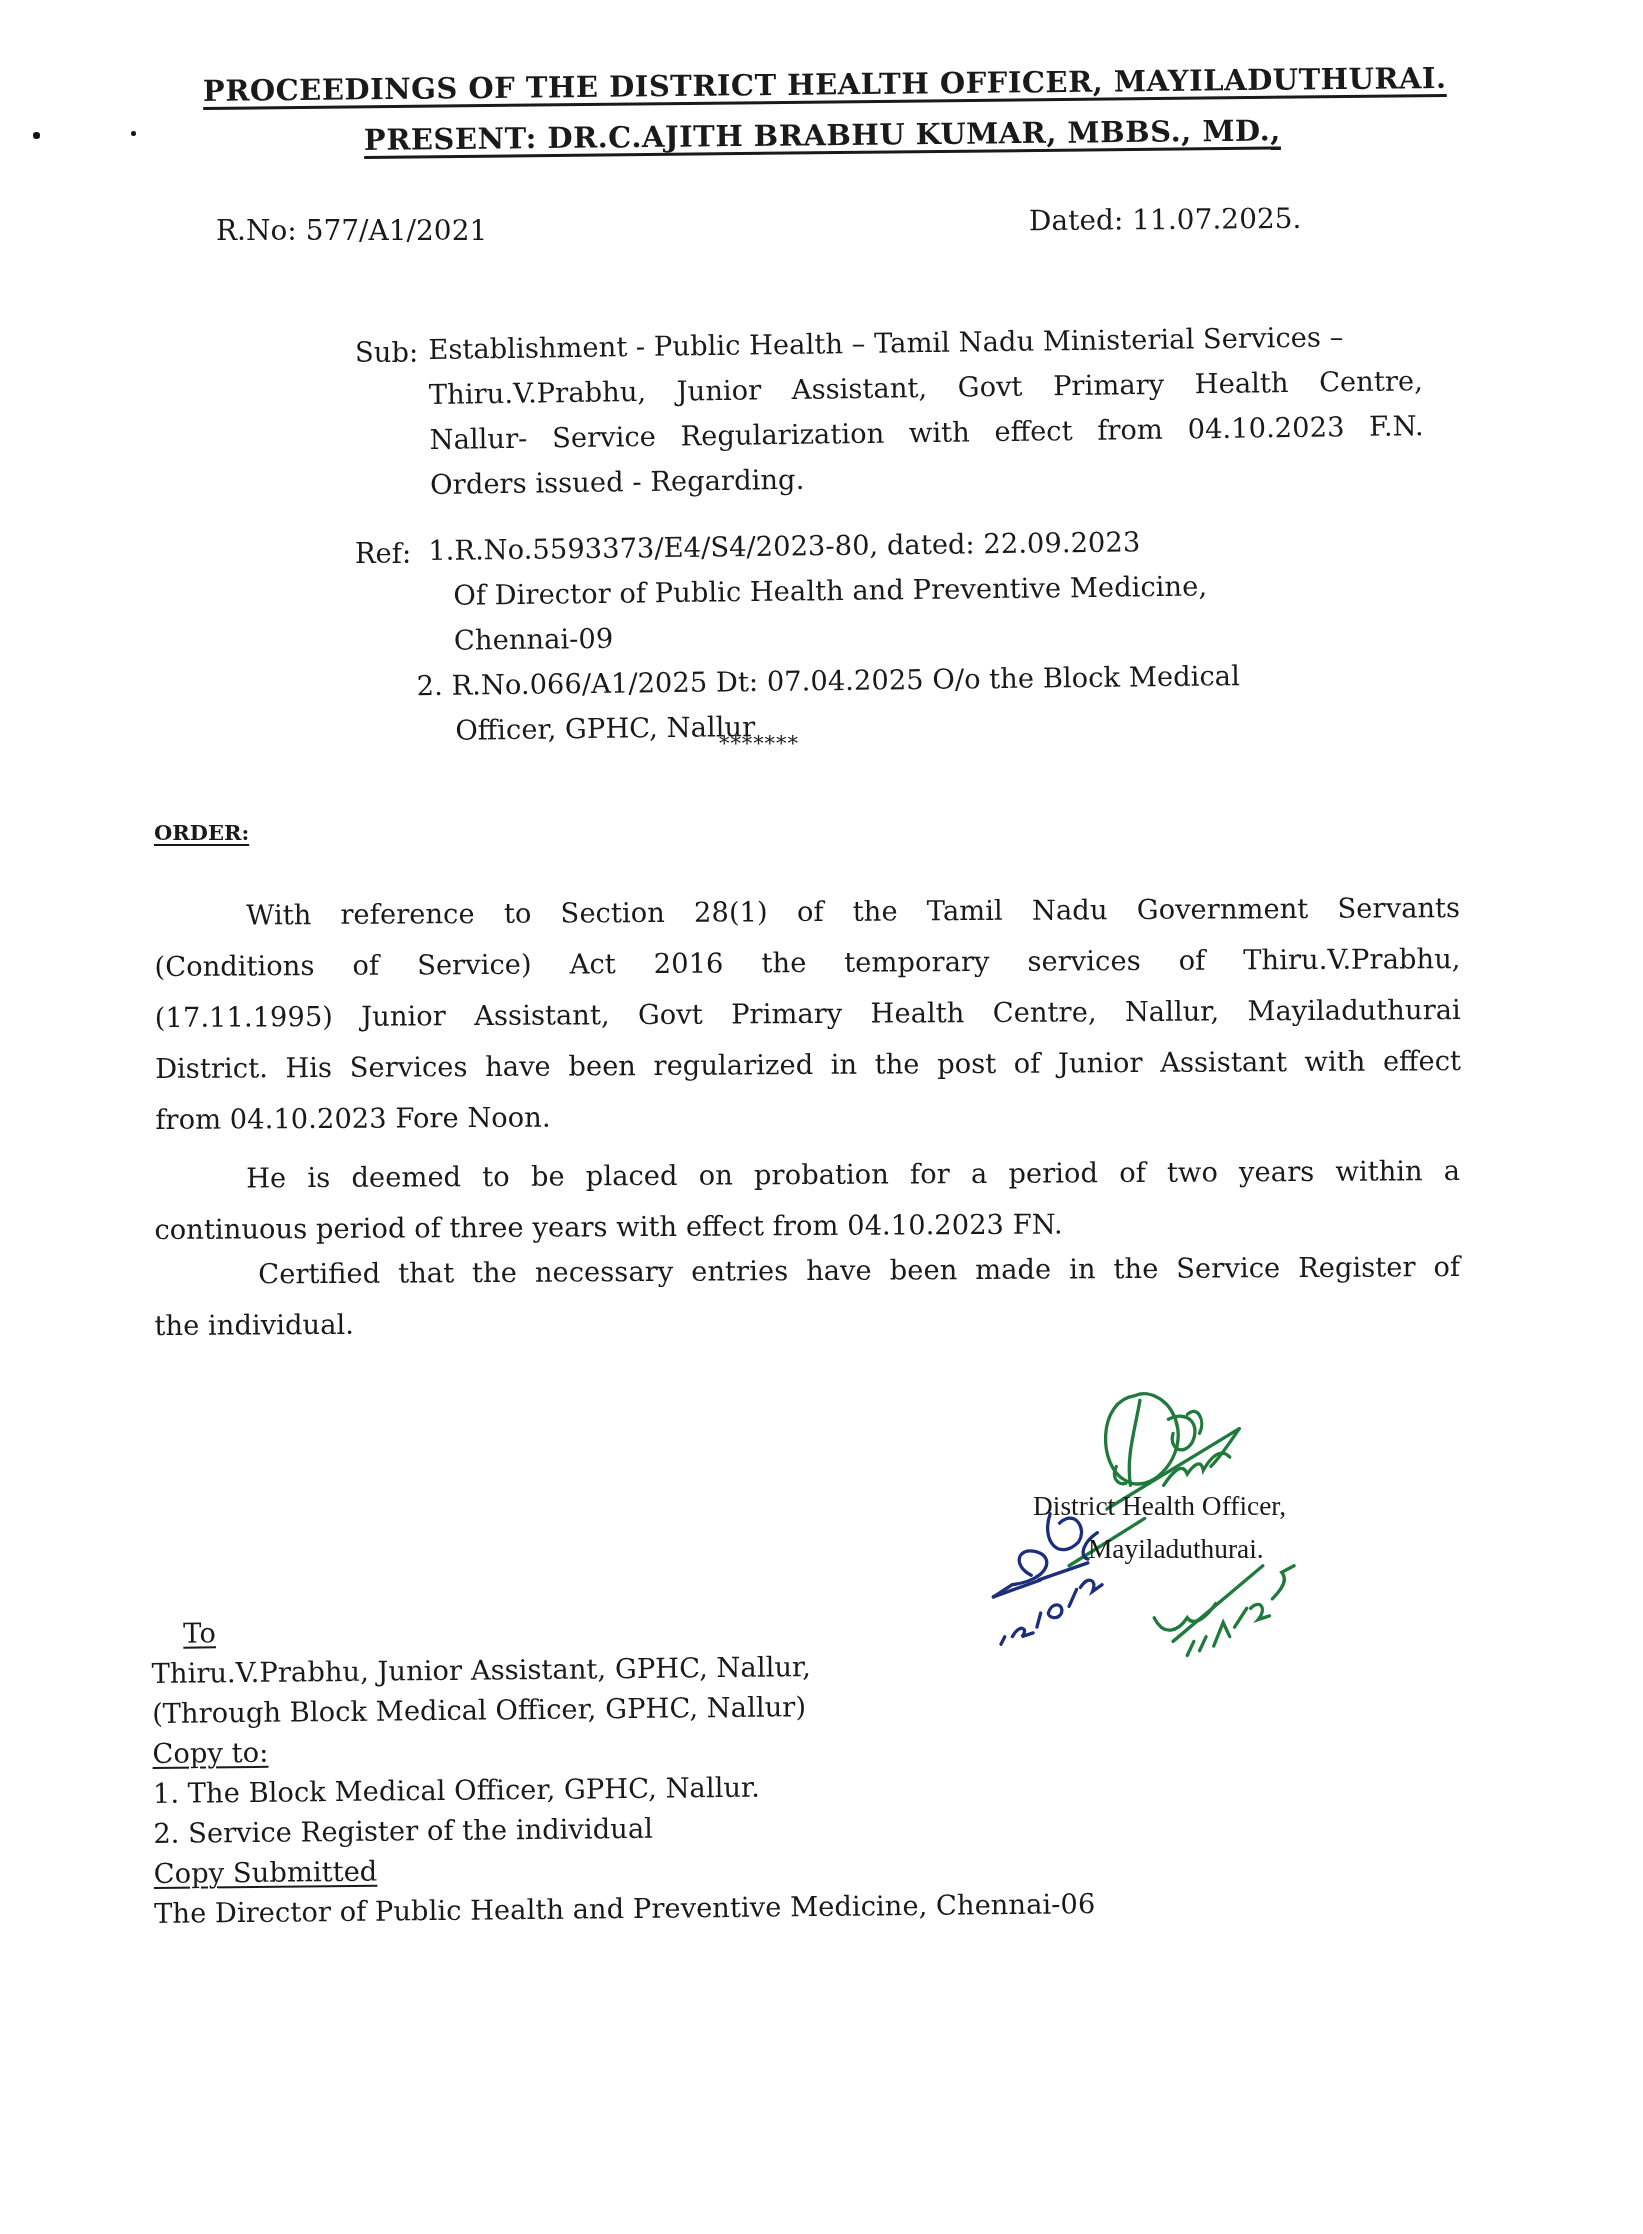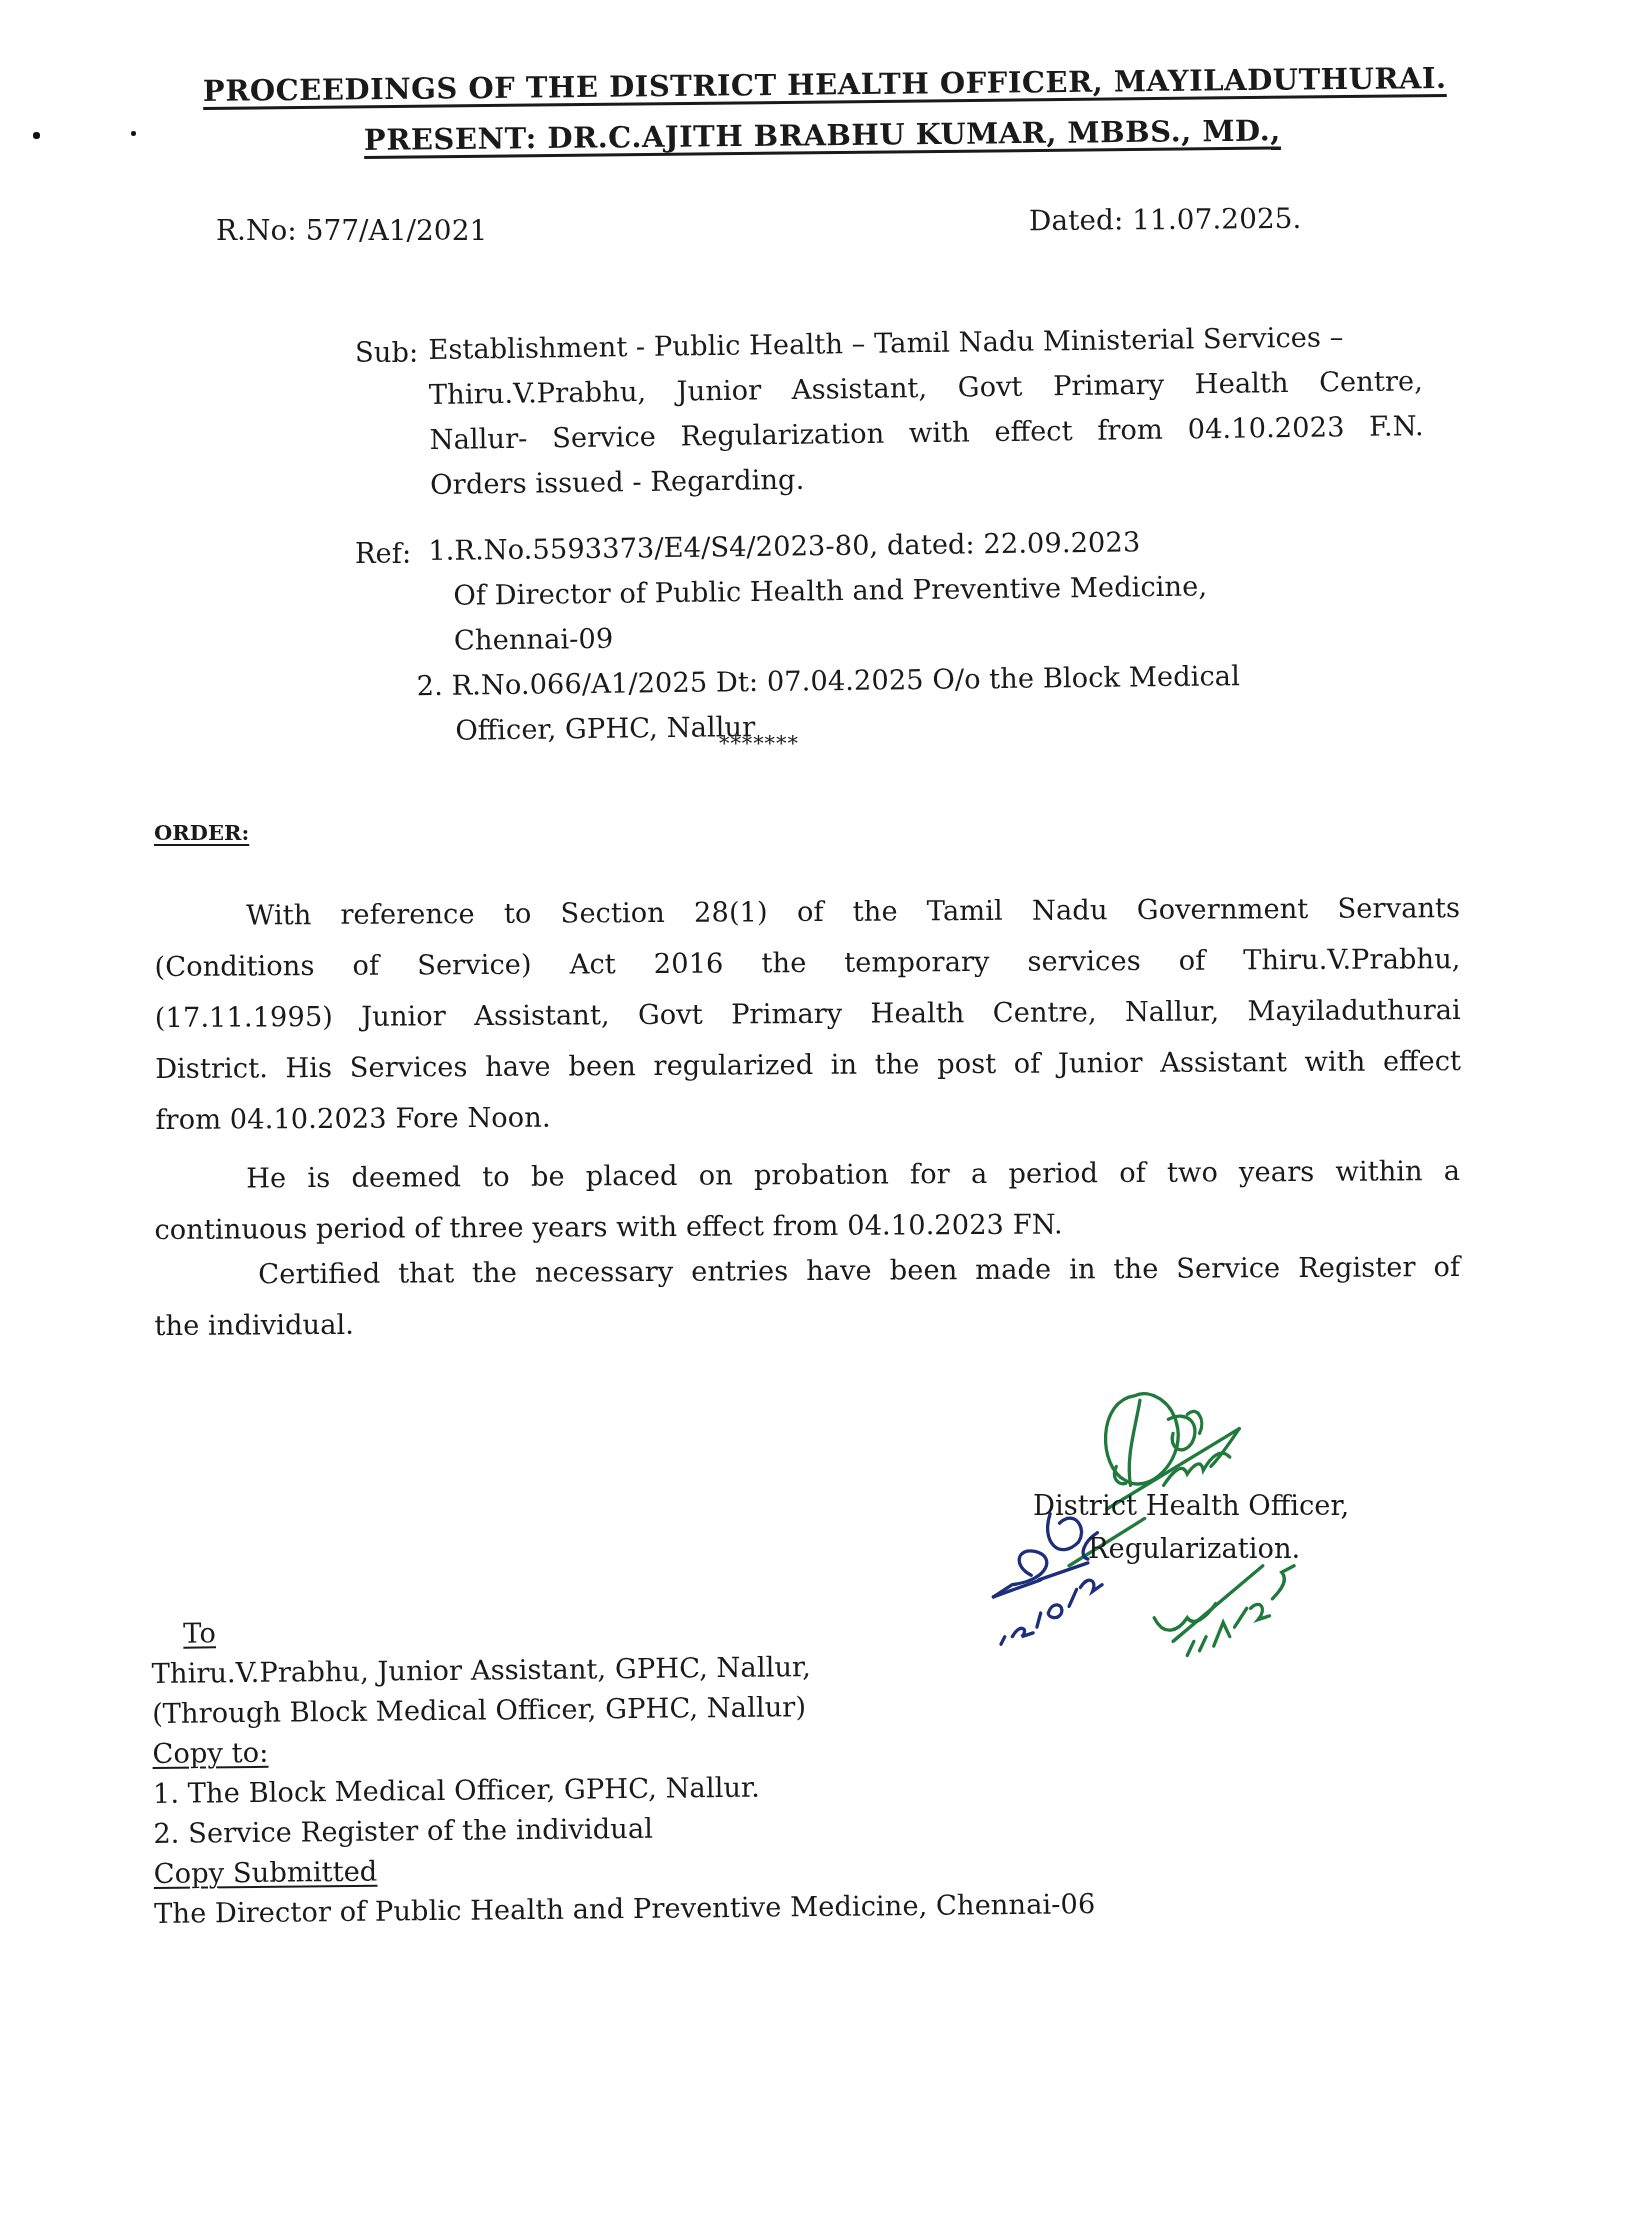--- a/index.html
+++ b/index.html
@@ -14,21 +14,21 @@
   .h2 { top:123px; left:364px; transform:rotate(-0.6deg); transform-origin:left center; }
   .meta { font-size:28px; white-space:nowrap; }
   .block { font-size:27.4px; line-height:45px; }
   .label { position:absolute; font-size:27.4px;margin-left:22px; }
   .line { white-space:nowrap; display:block; }
   .justify { text-align:justify; text-align-last:justify; display:block; }
   .para { position:absolute; left:154px; width:1306px; font-size:27.4px; line-height:51px; }
   .indent { padding-left:92px; }
   .ul { text-decoration:underline; text-decoration-thickness:1.9px; text-underline-offset:3.8px; }
   .sig { position:absolute; left:946px; top:1353px; width:473px; height:312px; }
-  .sigtext { position:absolute; font-size:27.4px; line-height:42px; white-space:nowrap; }
+  .sigtext { position:absolute; font-size:27.4px; line-height:42px; white-space:nowrap;font-family:Liberation Serif, serif; }
 </style>
 </head>
 <body>
 
 <div class="speck" style="left:33px;top:132px;"></div>
 <div class="speck" style="left:131px;top:131px;width:4.7px;height:4.7px;"></div>
 
 <div class="header h1">PROCEEDINGS OF THE DISTRICT HEALTH OFFICER, MAYILADUTHURAI.</div>
 <div class="header h2">PRESENT: DR.C.AJITH BRABHU KUMAR, MBBS., MD.,</div>
 
@@ -110,21 +110,21 @@
 
       <path d="M58 308 L62 300"></path>
       <path d="M70 300 C78 285 88 292 80 300 L92 296"></path>
       <path d="M96 290 L100 275"></path>
       <path d="M108 275 C112 262 125 265 122 275 C118 283 108 280 108 275"></path>
       <path d="M130 268 L138 250"></path>
       <path d="M142 248 C150 235 160 240 155 252 L165 245"></path>
     </g>
   </svg>
   <div class="sigtext" style="left:87px;top:132px;">District Health Officer,</div>
-  <div class="sigtext" style="left:142px;top:175px;">Regularization.</div>
+  <div class="sigtext" style="left:142px;top:175px;">Mayiladuthurai.</div>
 </div>
 
 <div class="abs" style="left:151px;top:1614px;font-size:27.4px;line-height:40px;transform:rotate(-0.6deg);transform-origin:left top;">
   <div class="ul" style="display:inline-block;margin-left:32px;">To</div>
   <div class="line">Thiru.V.Prabhu, Junior Assistant, GPHC, Nallur,</div>
   <div class="line">(Through Block Medical Officer, GPHC, Nallur)</div>
   <div class="ul" style="display:inline-block;">Copy to:</div>
   <div class="line">1. The Block Medical Officer, GPHC, Nallur.</div>
   <div class="line">2. Service Register of the individual</div>
   <div class="ul" style="display:inline-block;">Copy Submitted</div>

